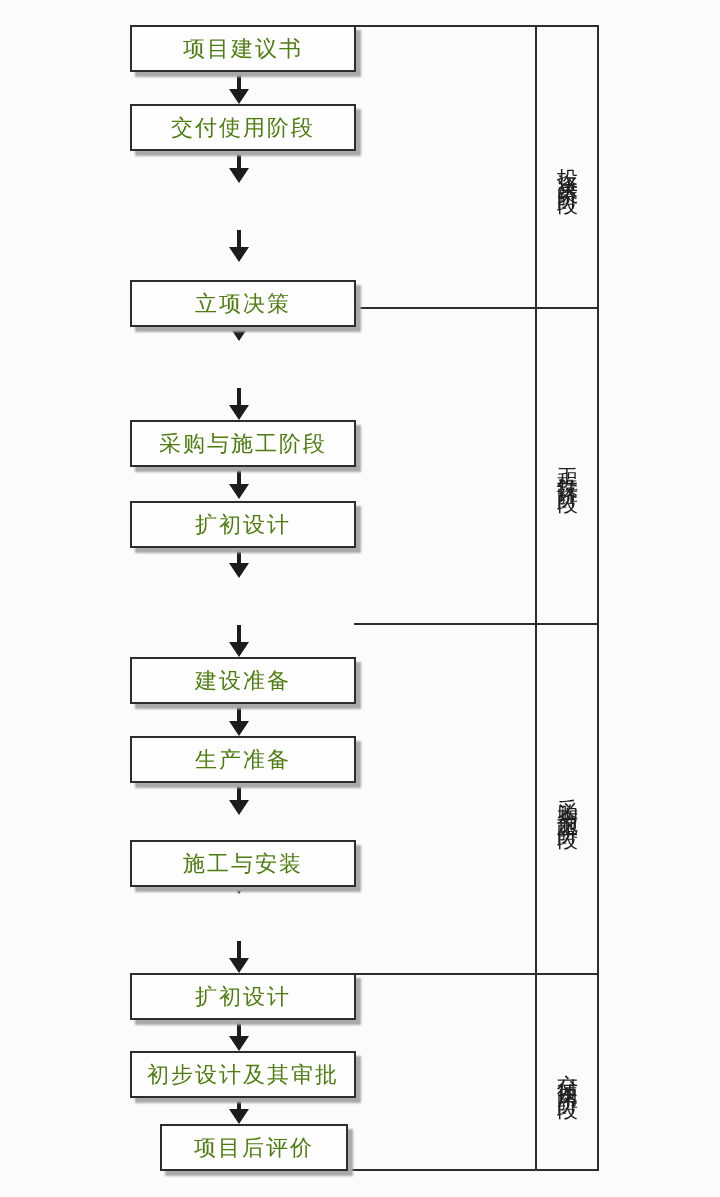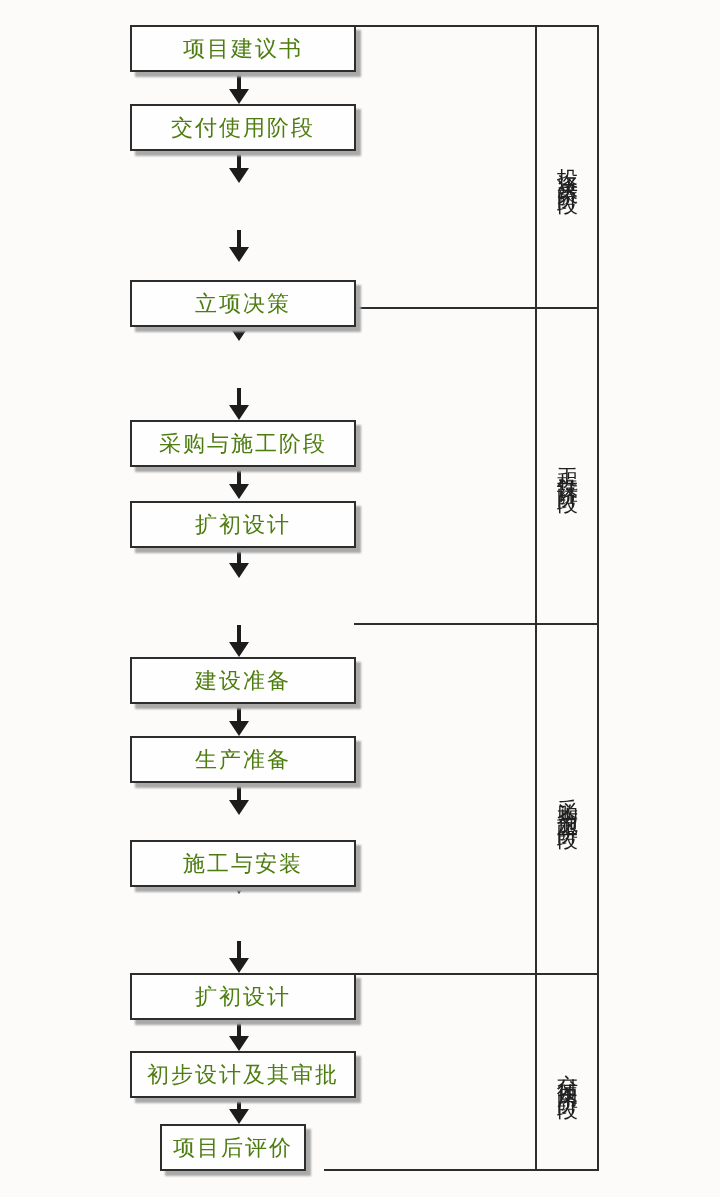--- a/index.html
+++ b/index.html
@@ -13,21 +13,21 @@
   
   .box {
     position:absolute; left:130px; width:226px; height:47px; z-index:3;
     background:#fefefe; border:2px solid #2d2d2d;
     box-shadow:5px 5px 2px #a9a9a9;
     display:flex; align-items:center; justify-content:center;
   }
   .box span {
     font-size:22px; color:#4d7c0f; letter-spacing:2px; white-space:nowrap;
   }
-  .box.narrow { left:160px; width:146px; }
+  .box.narrow { left:160px; width:188px; }
 
   
   .arrow { position:absolute; left:229px; width:20px; z-index:2; }
   .arrow .stem {
     position:absolute; left:8px; top:0; width:4px; height:calc(100% - 13px);
     background:#1c1c1c;
   }
   .arrow .head {
     position:absolute; left:0; bottom:0; width:0; height:0;
     border-left:10px solid transparent; border-right:10px solid transparent;

